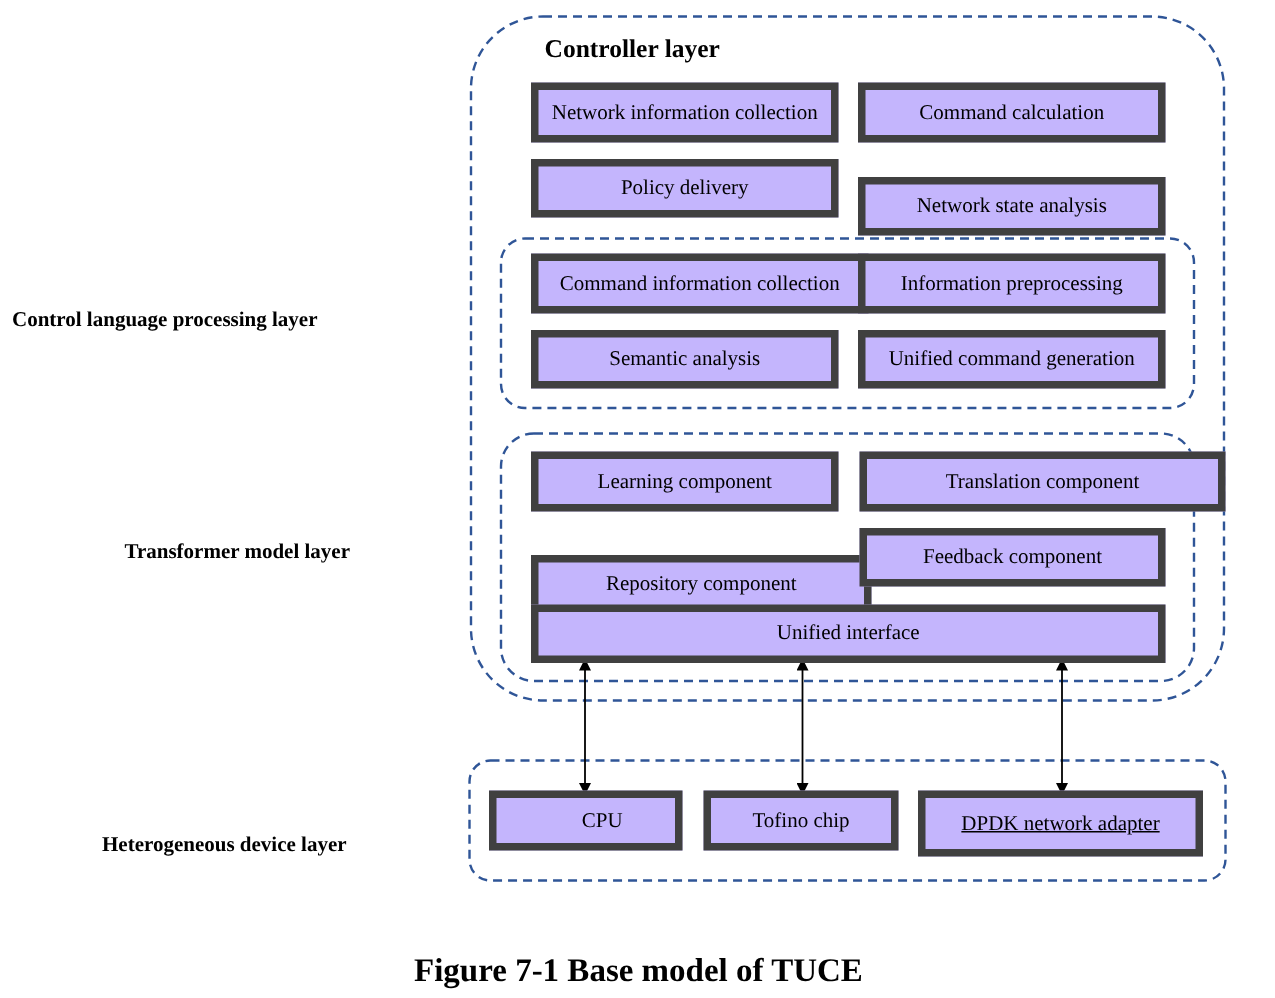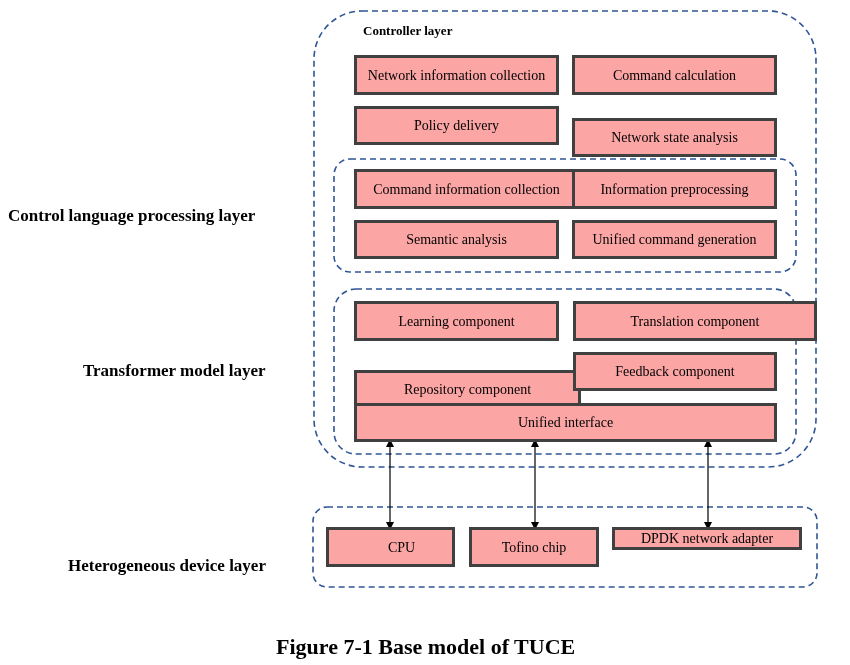--- a/index.html
+++ b/index.html
@@ -1,22 +1,22 @@
 <!DOCTYPE html>
 <html><head>
 <meta charset="utf-8">
 <style>
   html, body { margin:0; padding:0; background:#ffffff; }
   body { width:850px; height:665px; position:relative; overflow:hidden;
          font-family:"Liberation Serif", serif; color:#000; }
-  .side-label { position:absolute; font-weight:bold; font-size:17px; white-space:nowrap; }
-  .box { position:absolute; border:3px solid #404040; background:#fca5a5; box-sizing:border-box;
+  .side-label { position:absolute; font-weight:bold; font-size:14px; white-space:nowrap; }
+  .box { position:absolute; border:5px solid #404040; background:#c4b5fd; box-sizing:border-box;
          display:flex; align-items:center; justify-content:center; text-align:center;
          font-size:14px; line-height:17px; }
-  .title { position:absolute; font-weight:bold; font-size:13px; }
+  .title { position:absolute; font-weight:bold; font-size:17px; }
   svg.overlay { position:absolute; left:0; top:0; }
   .caption { position:absolute; font-weight:bold; font-size:22px; white-space:nowrap; }
 </style>
 </head>
 <body>
 
 <svg class="overlay" width="850" height="665">
   <defs>
     <marker id="ah" markerWidth="8" markerHeight="8" refX="4" refY="4" orient="auto-start-reverse" markerUnits="userSpaceOnUse">
       <path d="M0,0 L8,4 L0,8 z" fill="#000"></path>
@@ -47,15 +47,15 @@
 <div class="box" style="left:572px; top:220px; width:205px; height:39px;">Unified command generation</div>
 
 <div class="box" style="left:354px; top:301px; width:205px; height:40px;">Learning component</div>
 <div class="box" style="left:573px; top:301px; width:244px; height:40px;">Translation component</div>
 <div class="box" style="left:354px; top:352px; width:227px; height:39px;margin-top:18px;">Repository  component</div>
 <div class="box" style="left:573px; top:352px; width:204px; height:39px;">Feedback component</div>
 <div class="box" style="left:354px; top:403px; width:423px; height:39px;">Unified interface</div>
 
 <div class="box" style="left:326px; top:527px; width:129px; height:40px;padding-left:22px;">CPU</div>
 <div class="box" style="left:469px; top:527px; width:130px; height:40px;">Tofino chip</div>
-<div class="box" style="left:612px; top:527px; width:190px; height:23px;">DPDK network adapter</div>
+<div class="box" style="left:612px; top:527px; width:190px; height:44px;text-decoration:underline;">DPDK network adapter</div>
 
 <div class="caption" style="left:276px; top:634px;">Figure 7-1 Base model of TUCE</div>
 
 </body></html>

